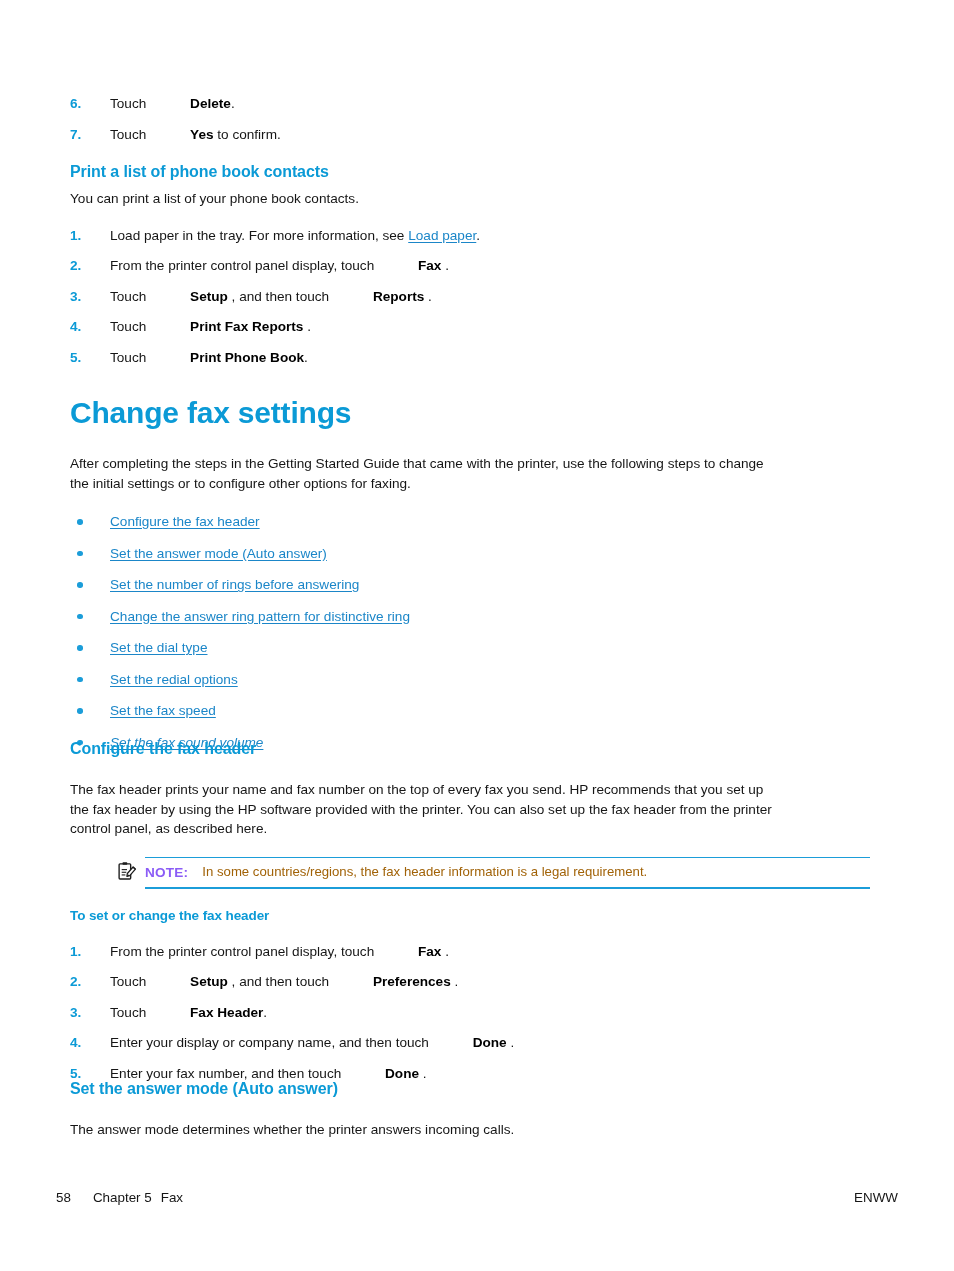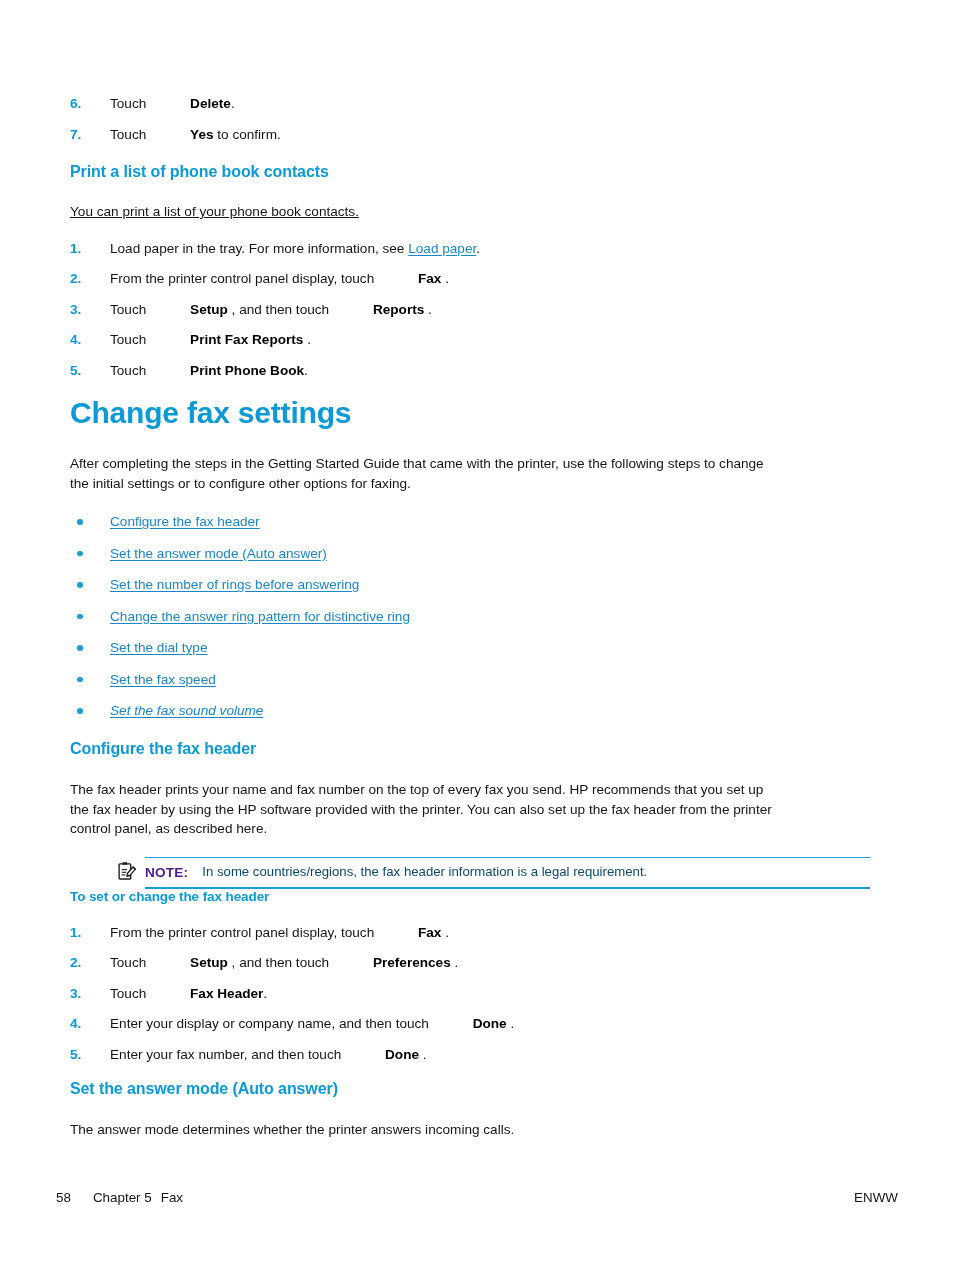--- a/index.html
+++ b/index.html
@@ -140,30 +140,30 @@
   }
   .note .noteicon {
     width: 24px;
     height: 22px;
     flex: 0 0 24px;
     margin-right: 6px;
     position: relative;
     top: 0px;
   }
   .note .notelabel {
-    color: #4c1d95;
+    color: #8b5cf6;
     font-weight: bold;
     font-size: 13.6px;
     margin-right: 14px;
     letter-spacing: 0.2px;
   }
   .note .notetext {
     font-size: 13.2px;
     line-height: 18px;
-    color: #0c4a6e;
+    color: #a16207;
   }
 
   
   .footer {
     position: absolute;
     left: 56px;
     right: 56px;
     top: 1190px;
     font-size: 13.4px;
     color: #161616;
@@ -190,21 +190,21 @@
       </li>
       <li>
         <span class="num">7.</span><span>Touch </span><b>Yes</b><span> to confirm.</span>
       </li>
     </ol>
   </div>
 
   <div class="content" style="top:163px;">
     <h2 class="h2">Print a list of phone book contacts</h2>
 
-    <p class="body indent" style="margin-top:21px;text-decoration:underline;">You can print a list of your phone book contacts.</p>
+    <p class="body indent" style="margin-top:8px;">You can print a list of your phone book contacts.</p>
 
     <ol class="steps indent" style="margin-top:17px;">
       <li>
         <span class="num">1.</span><span>Load paper in the tray. For more information, see </span><a class="link" href="#">Load paper</a><span>.</span>
       </li>
       <li>
         <span class="num">2.</span><span>From the printer control panel display, touch </span><b>Fax</b><span> .</span>
       </li>
       <li>
         <span class="num">3.</span><span>Touch </span><b>Setup</b><span> , and then touch </span><b>Reports</b><span> .</span>
@@ -222,20 +222,21 @@
     <h1 class="h1">Change fax settings</h1>
 
     <p class="body indent" style="margin-top:25px; width:712px;">After completing the steps in the Getting Started Guide that came with the printer, use the following steps to change the initial settings or to configure other options for faxing.</p>
 
     <ul class="bullets indent" style="margin-top:19px;">
       <li><span class="dot"></span><a class="link" href="#">Configure the fax header</a></li>
       <li><span class="dot"></span><a class="link" href="#">Set the answer mode (Auto answer)</a></li>
       <li><span class="dot"></span><a class="link" href="#">Set the number of rings before answering</a></li>
       <li><span class="dot"></span><a class="link" href="#">Change the answer ring pattern for distinctive ring</a></li>
       <li><span class="dot"></span><a class="link" href="#">Set the dial type</a></li>
+      <li><span class="dot"></span><a class="link" href="#">Set the redial options</a></li>
       <li><span class="dot"></span><a class="link" href="#">Set the fax speed</a></li>
       <li><span class="dot"></span><a class="link" href="#">Set the fax sound volume</a></li>
     </ul>
   </div>
 
   <div class="content" style="top:740px;">
     <h2 class="h2">Configure the fax header</h2>
 
     <p class="body indent" style="margin-top:22px; width:710px;">The fax header prints your name and fax number on the top of every fax you send. HP recommends that you set up the fax header by using the HP software provided with the printer. You can also set up the fax header from the printer control panel, as described here.</p>
 
@@ -253,21 +254,21 @@
             <path d="M18.6 6.6 L21.2 8.9" stroke="#1d1d1d" stroke-width="1.4"></path>
             <path d="M11.9 16.8 L13.3 14.6 L15.0 15.9 Z" fill="#1d1d1d"></path>
           </svg>
         </span>
         <span class="notelabel">NOTE:</span>
         <span class="notetext">In some countries/regions, the fax header information is a legal requirement.</span>
       </div>
       <div class="rule"></div>
     </div>
 
-    <h3 class="h3" style="">To set or change the fax header</h3>
+    <h3 class="h3" style="margin-top:19px;">To set or change the fax header</h3>
 
     <ol class="steps indent" style="margin-top:18px;">
       <li>
         <span class="num">1.</span><span>From the printer control panel display, touch </span><b>Fax</b><span> .</span>
       </li>
       <li>
         <span class="num">2.</span><span>Touch </span><b>Setup</b><span> , and then touch </span><b>Preferences</b><span> .</span>
       </li>
       <li>
         <span class="num">3.</span><span>Touch </span><b>Fax Header</b><span>.</span>

